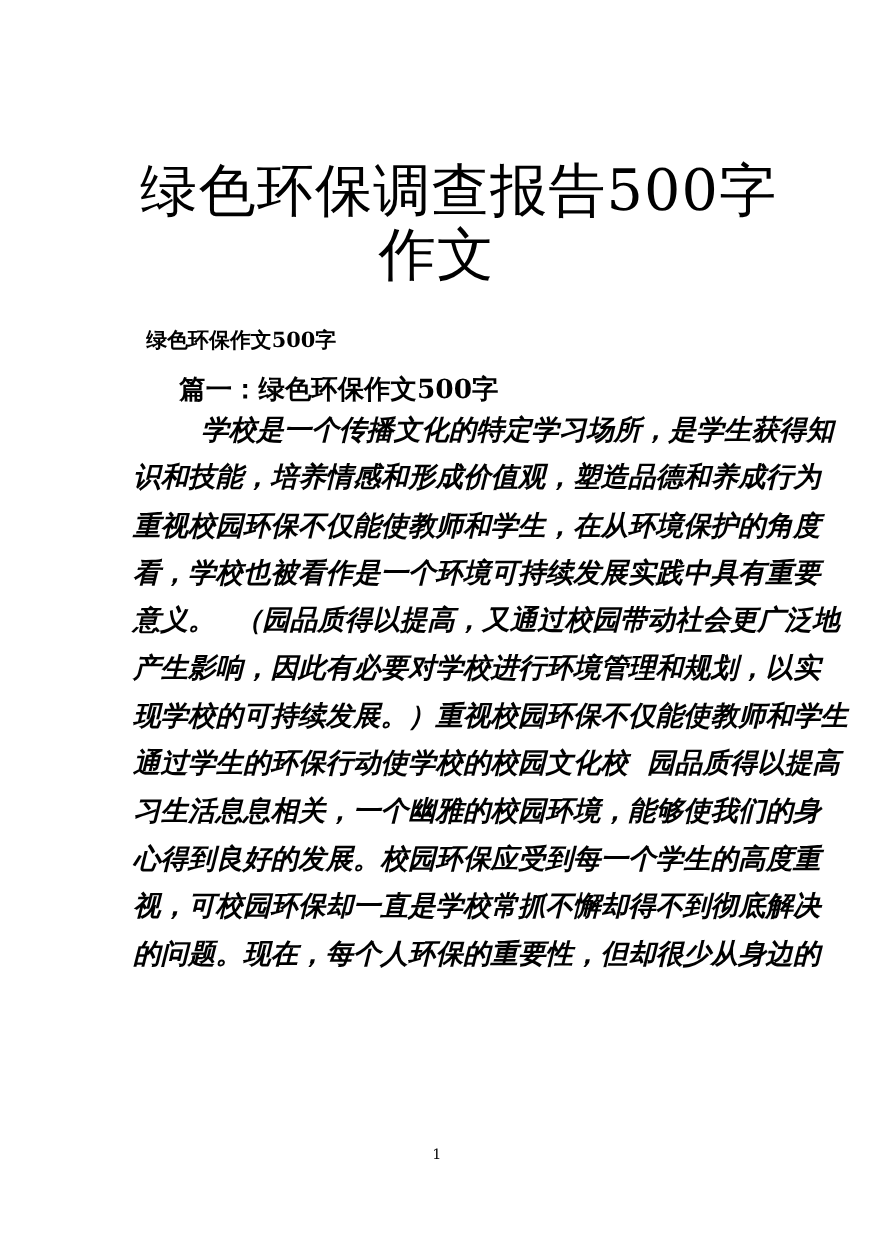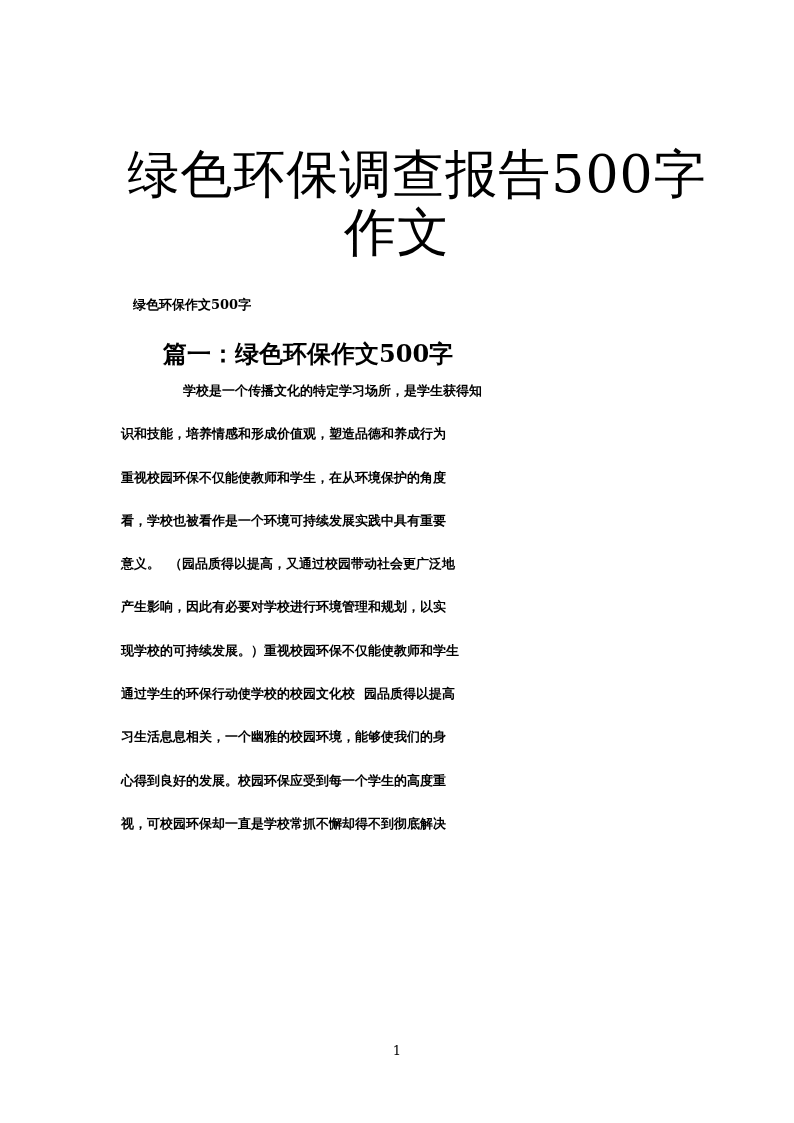--- a/index.html
+++ b/index.html
@@ -2,24 +2,24 @@
 <html><head>
 <meta charset="utf-8">
 <style>
   html, body { margin: 0; padding: 0; background: #ffffff; }
   body { width: 794px; height: 1123px; position: relative; overflow: hidden;
          font-family: "DejaVu Serif", "Liberation Serif", serif; color: #000; }
   .title { position: absolute; left: 0; width: 794px; text-align: center;
            font-size: 52px; line-height: 58px; font-weight: normal; letter-spacing: 1px; }
   .title1 { top: 145px; margin-left: 20px; }
   .title2 { top: 203px; }
-  .h1 { position: absolute; left: 133px; top: 296px; font-size: 13px; font-weight: bold; }
+  .h1 { position: absolute; left: 133px; top: 296px; font-size: 19px; font-weight: bold; }
   .h2 { position: absolute; left: 163px; top: 338px; font-size: 24px; font-weight: bold; }
   .body { position: absolute; left: 121px; top: 376px; width: 560px; }
-  .line { height: 43.3px; line-height: 30px; font-size: 13px; font-weight: bold; white-space: nowrap; }
+  .line { height: 43.3px; line-height: 30px; font-size: 25px; font-weight: bold; white-space: nowrap; font-style: italic; }
   .line.indent { padding-left: 62px; }
   .pagenum { position: absolute; top: 1043px; left: 0; width: 794px; text-align: center; font-size: 13px; }
 </style>
 </head>
 <body>
 
 <div>
   <div class="title title1">绿色环保调查报告500字</div>
   <div class="title title2">作文</div>
   <div class="h1">绿色环保作文500字</div>
@@ -29,15 +29,16 @@
     <div class="line">识和技能，培养情感和形成价值观，塑造品德和养成行为</div>
     <div class="line">重视校园环保不仅能使教师和学生，在从环境保护的角度</div>
     <div class="line">看，学校也被看作是一个环境可持续发展实践中具有重要</div>
     <div class="line" style="white-space: pre;">意义。  （园品质得以提高，又通过校园带动社会更广泛地</div>
     <div class="line">产生影响，因此有必要对学校进行环境管理和规划，以实</div>
     <div class="line">现学校的可持续发展。）重视校园环保不仅能使教师和学生</div>
     <div class="line" style="white-space: pre;">通过学生的环保行动使学校的校园文化校  园品质得以提高</div>
     <div class="line">习生活息息相关，一个幽雅的校园环境，能够使我们的身</div>
     <div class="line">心得到良好的发展。校园环保应受到每一个学生的高度重</div>
     <div class="line">视，可校园环保却一直是学校常抓不懈却得不到彻底解决</div>
+    <div class="line">的问题。现在，每个人环保的重要性，但却很少从身边的</div>
   </div>
   <div class="pagenum">1</div>
 </div>
 
 </body></html>

